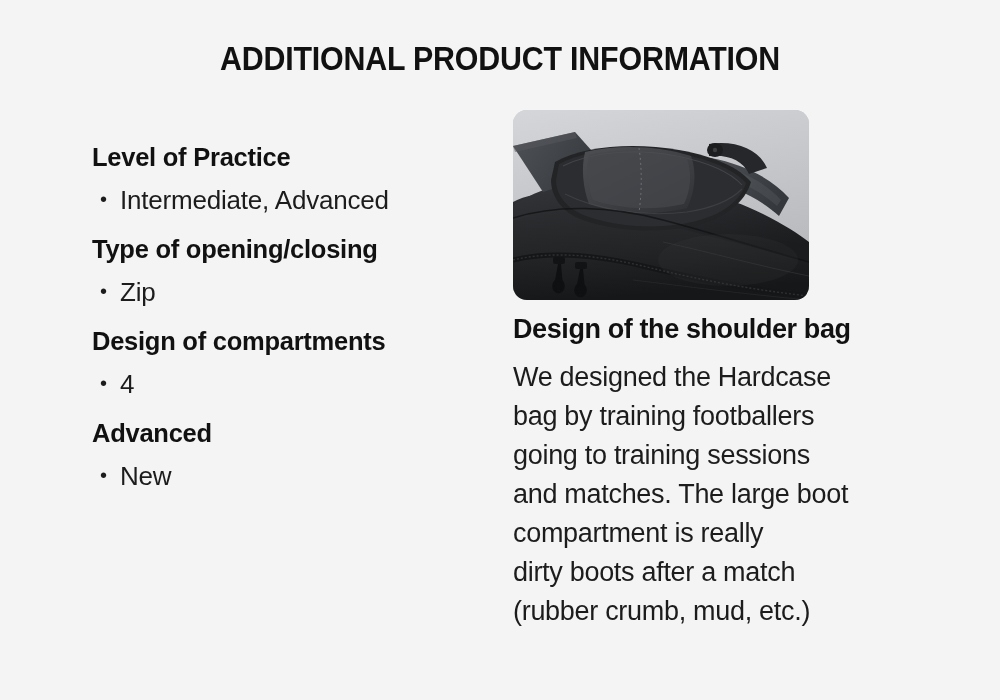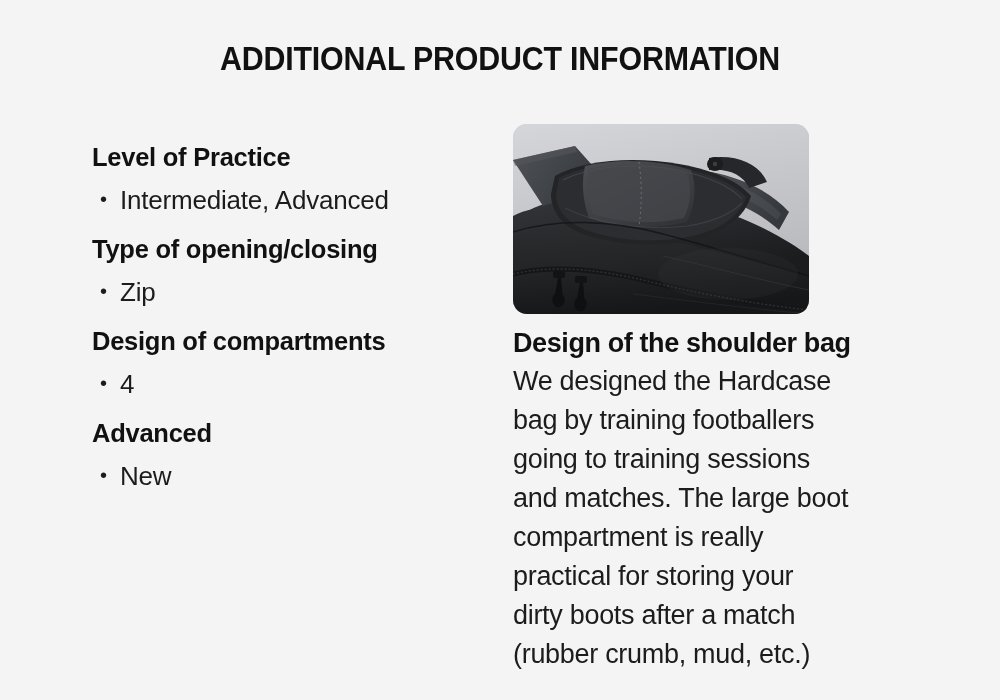--- a/index.html
+++ b/index.html
@@ -79,21 +79,21 @@
     top: -1px;
     font-size: 20px;
     line-height: 38px;
     color: #1c1c1c;
   }
 
   
   #right-col {
     position: absolute;
     left: 513px;
-    top: 124px;
+    top: 110px;
     width: 475px;
   }
 
   
   #product-photo {
     position: relative;
     width: 296px;
     height: 190px;
     border-radius: 14px;
     overflow: hidden;
@@ -109,21 +109,21 @@
   #design-heading {
     margin-top: 12px;
     font-weight: 700;
     font-size: 27px;
     line-height: 34px;
     letter-spacing: -0.4px;
     color: #111111;
     white-space: nowrap;
   }
   #design-body {
-    margin-top: 2px;
+    margin-top: 12px;
     font-weight: 400;
     font-size: 27px;
     line-height: 39px;
     letter-spacing: -0.3px;
     color: #1c1c1c;
     width: 475px;
   }
   #design-body .ln {
     display: block;
     white-space: nowrap;
@@ -260,20 +260,19 @@
     </div>
 
     <div id="design-heading">Design of the shoulder bag</div>
 
     <div id="design-body">
       <span class="ln">We designed the Hardcase</span>
       <span class="ln">bag by training footballers</span>
       <span class="ln">going to training sessions</span>
       <span class="ln">and matches. The large boot</span>
       <span class="ln">compartment is really</span>
-      <span class="ln">practical for storing your</span>
       <span class="ln">dirty boots after a match</span>
       <span class="ln">(rubber crumb, mud, etc.)</span>
     </div>
 
   </div>
 
 </div>
 
 </body></html>

